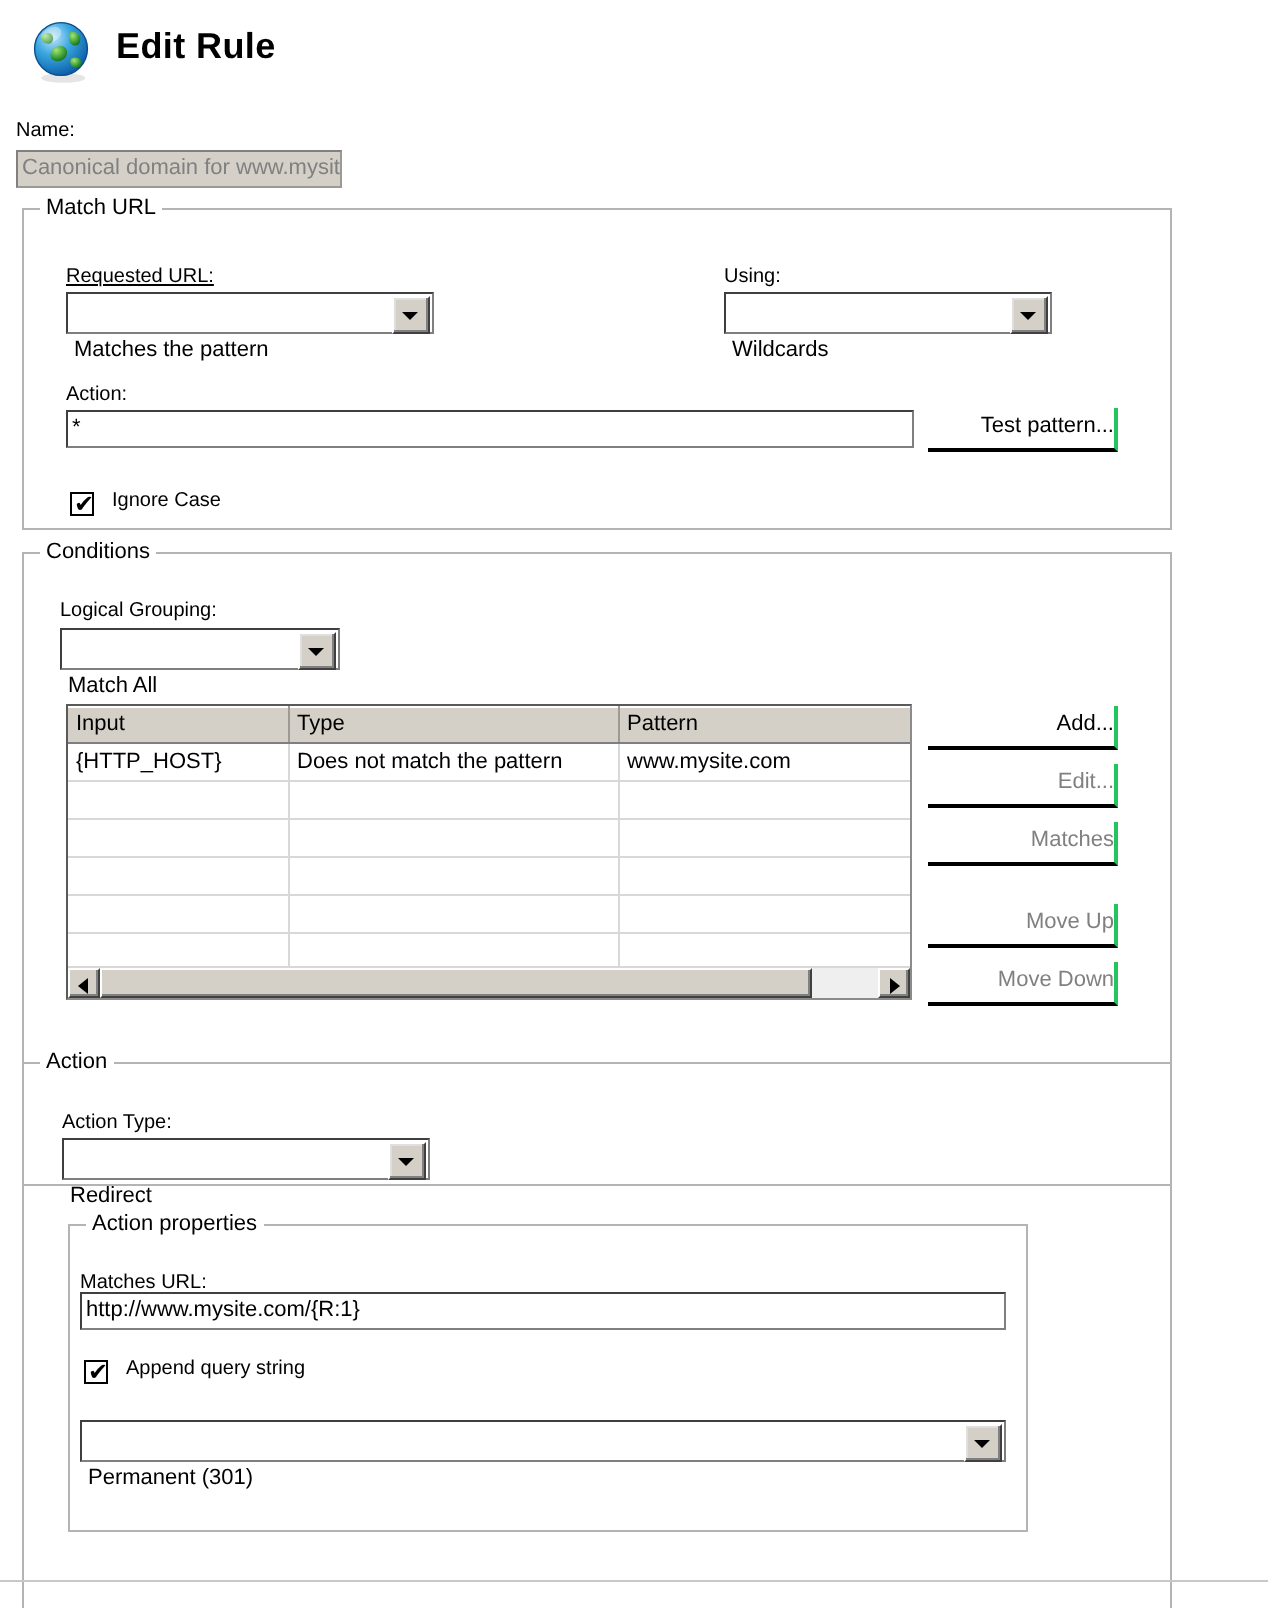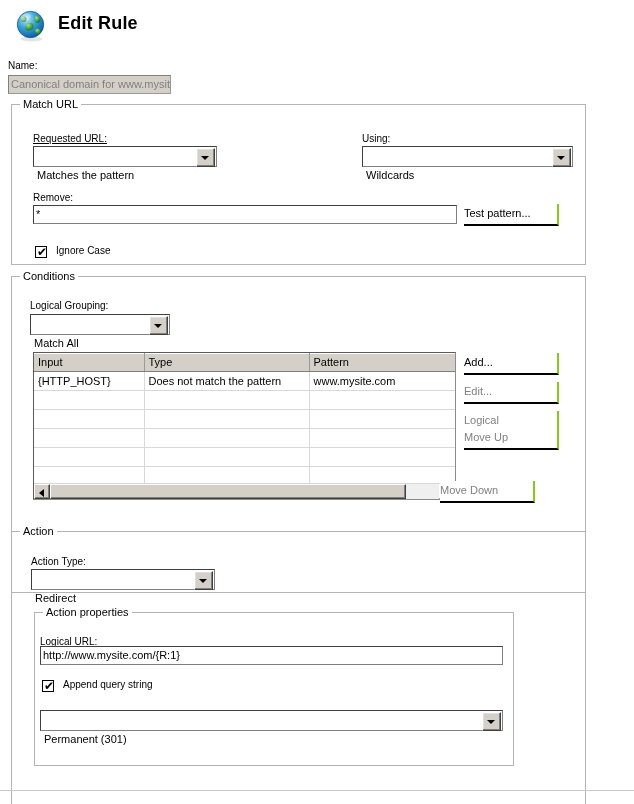--- a/index.html
+++ b/index.html
@@ -128,25 +128,25 @@
   }
 
   
   .btn {
     position: absolute;
     box-sizing: border-box;
     height: 22px;
     background: #ffffff;
     border: none;
     border-bottom: 2px solid #000000;
-    border-right: 2px solid #84cc16;
+    border-right: 2px solid #22c55e;
     font-family: "Liberation Sans", sans-serif;
     font-size: 11px;
     color: #000;
-    text-align: left;
+    text-align: right;
     line-height: 19px;
     padding: 0;
   }
   .btn.disabled { color: #808080; }
 
   
   .cbwrap { position: absolute; }
   .cbbox {
     position: absolute;
     left: 0; top: 0;
@@ -305,26 +305,26 @@
   <div class="grouptitle">Match URL</div>
 </div>
 
 <div class="lbl" style="left:33px; top:133px;text-decoration:underline;">Requested URL:</div>
 <div class="combo" style="left:33px; top:146px; width:184px;">
   <span class="val">Matches the pattern</span>
   <span class="arrowbtn"></span>
 </div>
 
 <div class="lbl" style="left:362px; top:133px;">Using:</div>
-<div class="combo" style="left:362px; top:146px; width:211px;">
+<div class="combo" style="left:362px; top:146px; width:164px;">
   <span class="val">Wildcards</span>
   <span class="arrowbtn"></span>
 </div>
 
-<div class="lbl" style="left:33px; top:192px;">Remove:</div>
+<div class="lbl" style="left:33px; top:192px;">Action:</div>
 <div class="tbox" style="left:33px; top:205px; width:424px;">*</div>
 <div class="btn" style="left:464px; top:204px; width:95px;">Test pattern...</div>
 
 <div class="cbwrap" style="left:35px; top:246px;">
   <span class="cbbox">
       <span class="tick">✔</span>
     </span>
   <span class="cblabel">Ignore Case</span>
 </div>
 
@@ -399,39 +399,39 @@
       <div class="sb-thumb" style="width:356px;"></div>
     </div>
     <div class="sb-arrow right">
         <span class="tri"></span>
       </div>
   </div>
 </div>
 
 <div class="btn" style="left:464px; top:353px; width:95px;">Add...</div>
 <div class="btn disabled" style="left:464px; top:382px; width:95px;">Edit...</div>
-<div class="btn disabled" style="left:464px; top:411px; width:95px;">Logical</div>
-<div class="btn disabled" style="left:464px; top:428px; width:95px;">Move Up</div>
-<div class="btn disabled" style="left:440px; top:481px; width:95px;">Move Down</div>
+<div class="btn disabled" style="left:464px; top:411px; width:95px;">Matches</div>
+<div class="btn disabled" style="left:464px; top:452px; width:95px;">Move Up</div>
+<div class="btn disabled" style="left:464px; top:481px; width:95px;">Move Down</div>
 
 <div class="group" style="left:11px; top:531px; width:575px; height:284px;">
   <div class="grouptitle">Action</div>
 </div>
 
 <div class="lbl" style="left:31px; top:556px;">Action Type:</div>
 <div class="combo" style="left:31px; top:569px; width:184px;">
   <span class="val">Redirect</span>
   <span class="arrowbtn"></span>
 </div>
 
 <div class="group" style="left:34px; top:612px; width:480px; height:154px;">
   <div class="grouptitle">Action properties</div>
 </div>
 
-<div class="lbl" style="left:40px; top:636px;">Logical URL:</div>
+<div class="lbl" style="left:40px; top:636px;">Matches URL:</div>
 <div class="tbox" style="left:40px; top:646px; width:463px;">http://www.mysite.com/{R:1}</div>
 
 <div class="cbwrap" style="left:42px; top:680px;">
   <span class="cbbox">
       <span class="tick">✔</span>
     </span>
   <span class="cblabel">Append query string</span>
 </div>
 
 <div class="lbl" style="left:40px; top:717px;">Redirect type:</div>

